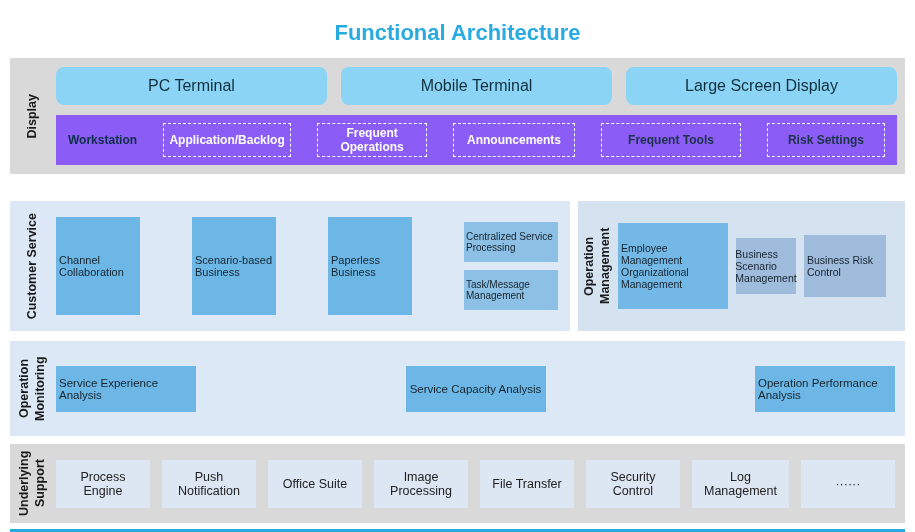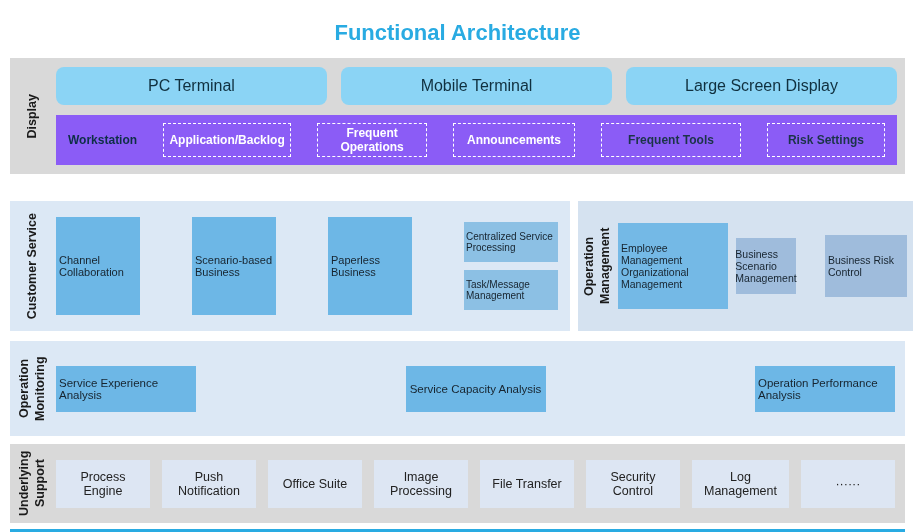--- a/index.html
+++ b/index.html
@@ -52,21 +52,21 @@
   }
   .cs-box { width: 84px; height: 98px; }
   .cs-stack { display: flex; flex-direction: column; gap: 8px; }
   .sbox {
     width: 94px; height: 40px; background: #8cc0e4; color: #17242f; font-size: 10px;
     display: flex; align-items: center; justify-content: center; text-align: left; padding: 2px;
   }
   .om-boxes { flex: 1; display: flex; align-items: center; gap: 8px; padding-right: 6px; }
   .om-box1 { width: 110px; height: 86px; font-size: 10.5px; background: #74b9e6; }
   .om-box2 { width: 60px; height: 56px; font-size: 10.5px; background: #9fbcdc; }
-  .om-box3 { width: 82px; height: 62px; font-size: 10.5px; background: #9fbcdc; margin-left: 21px; }
+  .om-box3 { width: 82px; height: 62px; font-size: 10.5px; background: #9fbcdc; }
 
   
   .band-monitor { background: #dce8f5; height: 95px; margin-top: 10px; }
   .mon-boxes { flex: 1; display: flex; align-items: center; justify-content: space-between; padding-right: 10px; }
   .mon-box { width: 140px; height: 46px; font-size: 11.5px; }
 
   
   .band-support { background: #d9d9d9; height: 79px; margin-top: 8px; }
   .sup-boxes { flex: 1; display: flex; align-items: center; gap: 12px; padding-right: 10px; }
   .sup-box {

